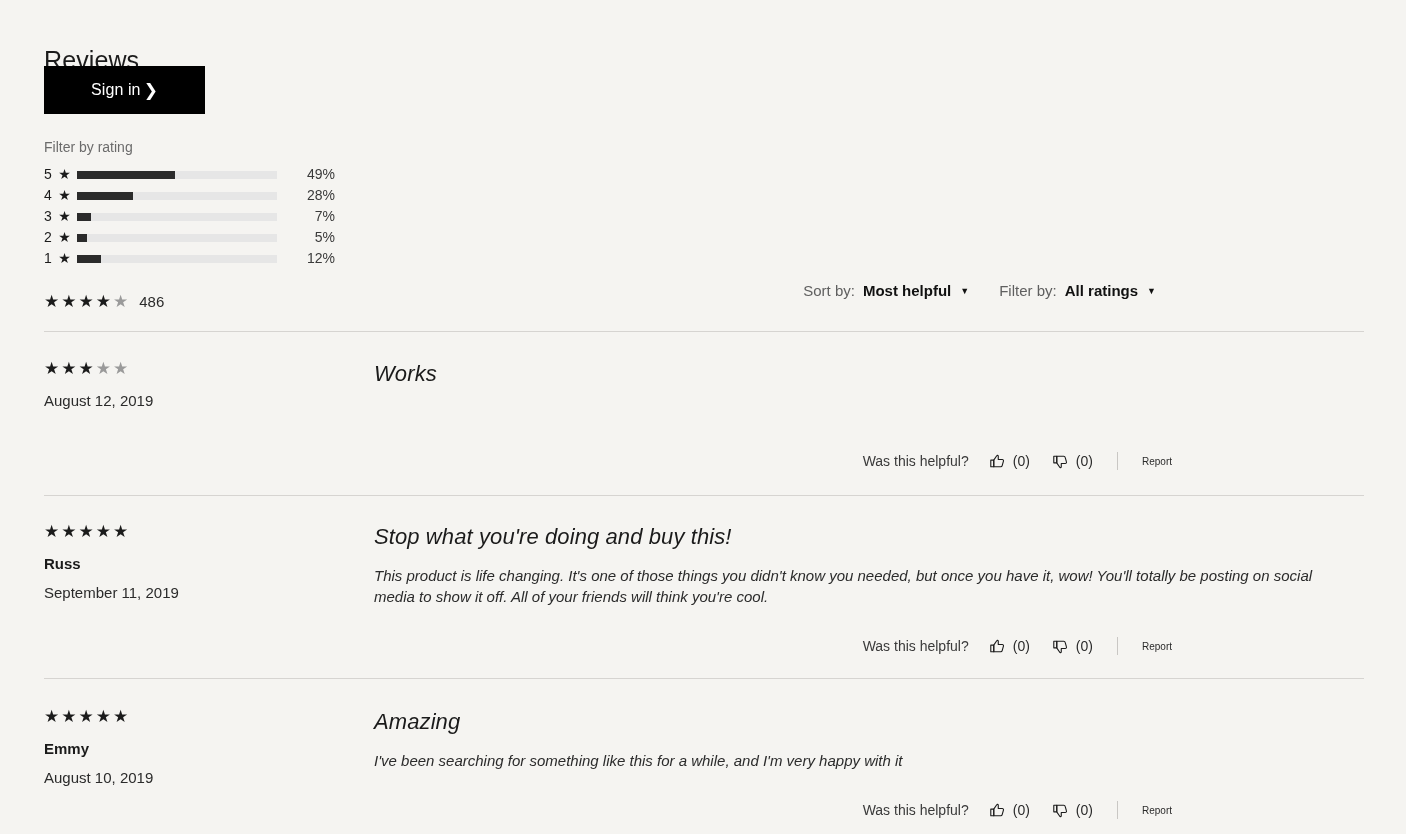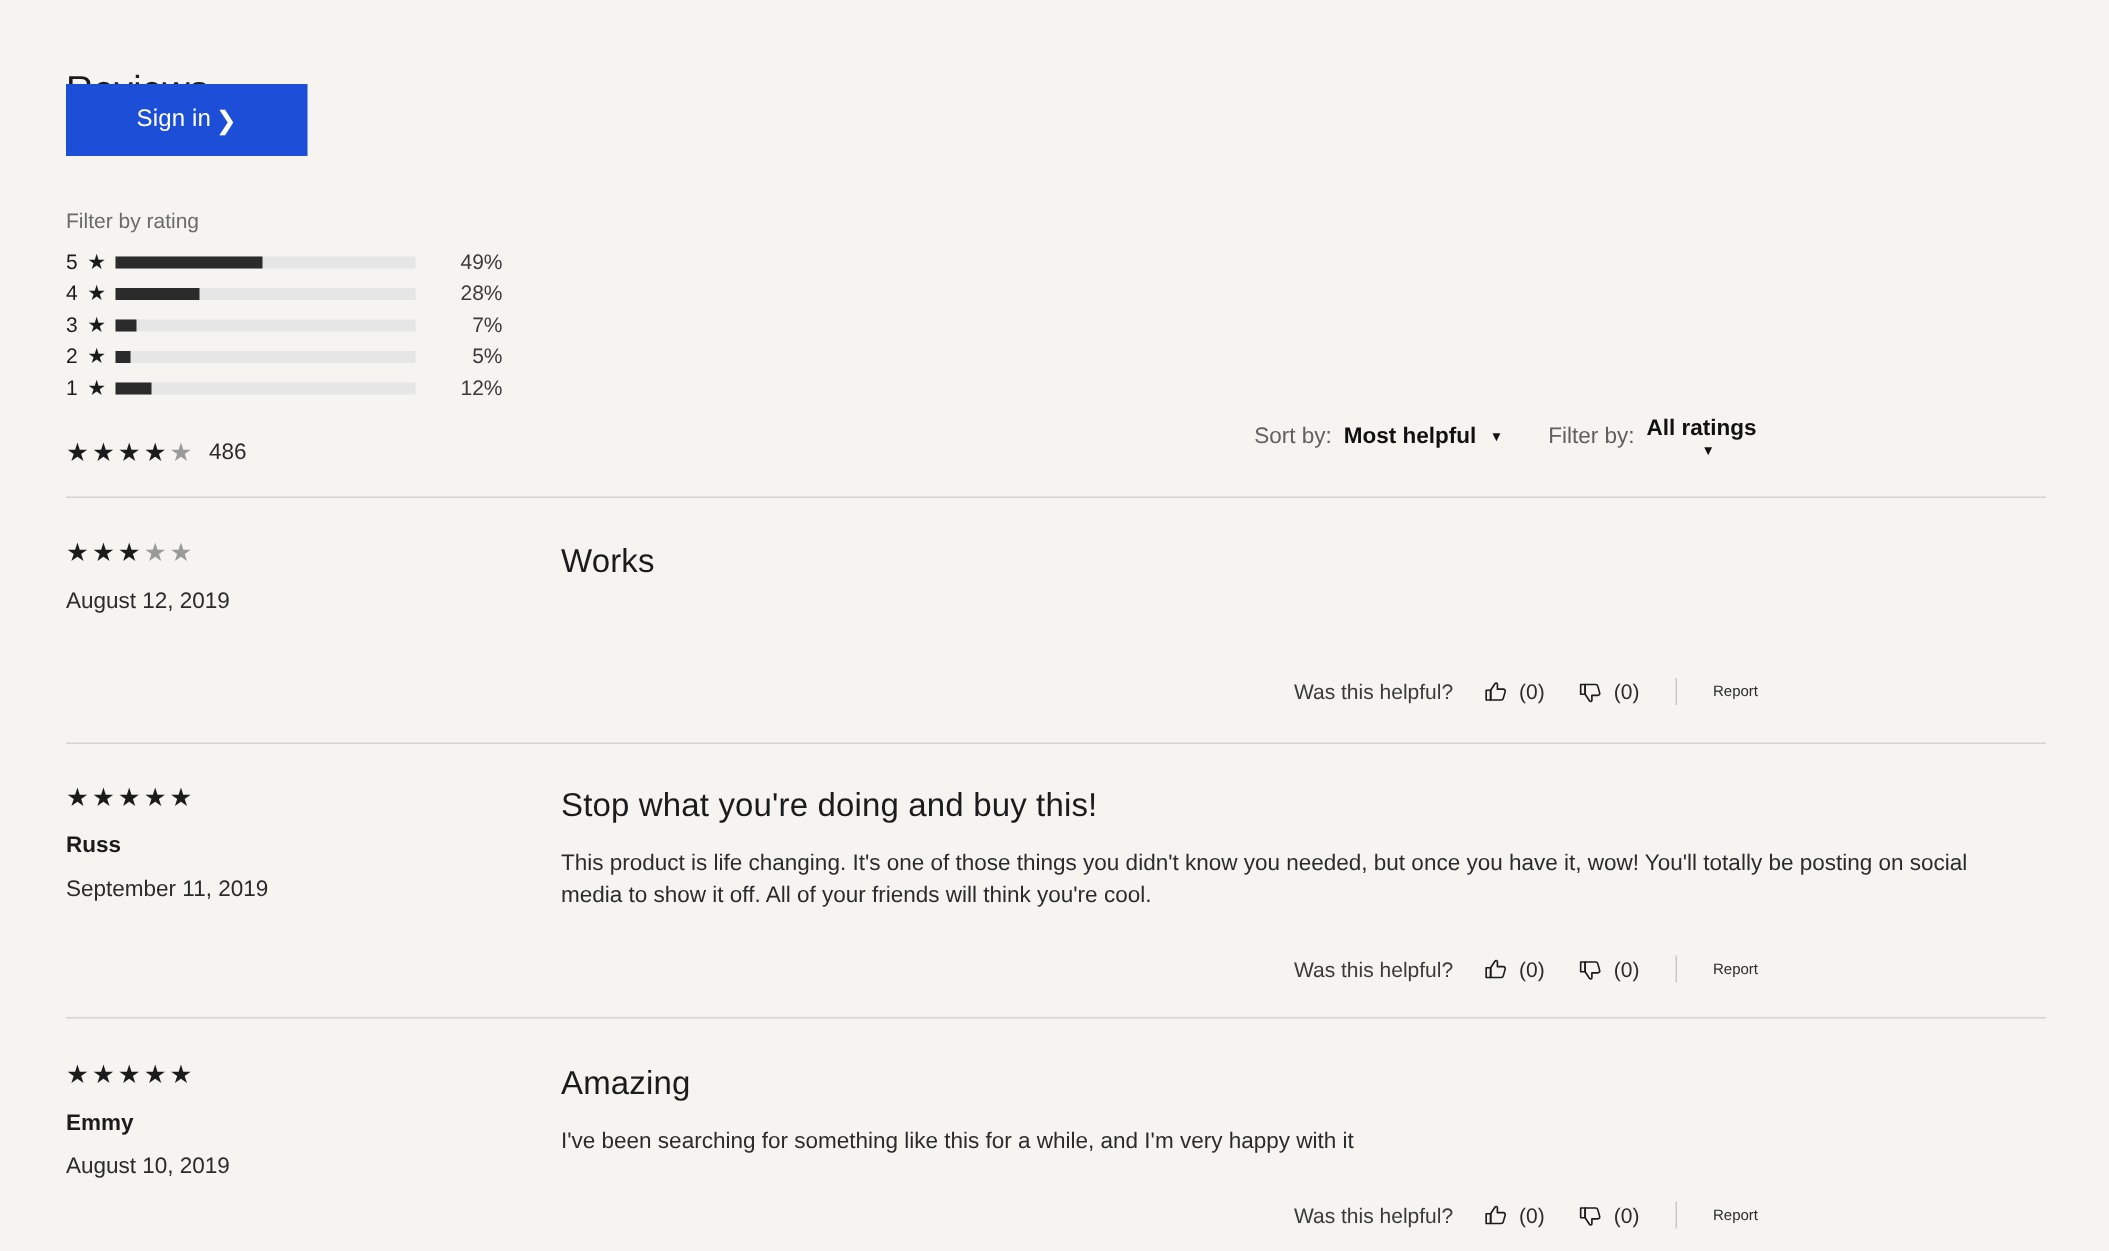--- a/index.html
+++ b/index.html
@@ -32,24 +32,24 @@
     font-size: 25px;
     font-weight: 400;
     color: #1b1b1b;
     letter-spacing: 0.1px;
     line-height: 30px;
   }
 
   .signin-button {
     position: absolute;
     left: 44px;
-    top: 56px;
+    top: 66px;
     width: 161px;
     height: 48px;
-    background: #1d4ed8;
+    background: #000000;
     border: none;
     color: #ffffff;
     font-family: inherit;
     font-size: 16px;
     font-weight: 400;
     cursor: pointer;
     padding: 0;
     display: flex;
     align-items: center;
     justify-content: center;
@@ -170,21 +170,21 @@
     margin-right: 8px;
   }
   .ctl-select {
     display: inline-flex;
     align-items: center;
     font-weight: 700;
     color: #111111;
     cursor: pointer;
     margin-right: 30px;
   }
-  .ctl-select:last-child { margin-right: 1px; flex-direction: column; }
+  .ctl-select:last-child { margin-right: 16px; }
   .ctl-caret {
     font-size: 9px;
     margin-left: 9px;
     position: relative;
     top: 1px;
     color: #111111;
   }
 
   
   .divider {
@@ -219,20 +219,21 @@
     margin-top: 9px;
     font-size: 15px;
     color: #2b2b2b;
     line-height: 20px;
   }
   .rev-body {
     position: absolute;
     left: 374px;
     top: 0;
     width: 975px;
+    font-style: italic;
   }
   .rev-title {
     font-size: 22px;
     font-weight: 400;
     color: #1b1b1b;
     line-height: 28px;
     letter-spacing: 0.1px;
   }
   .rev-text {
     margin-top: 14px;

